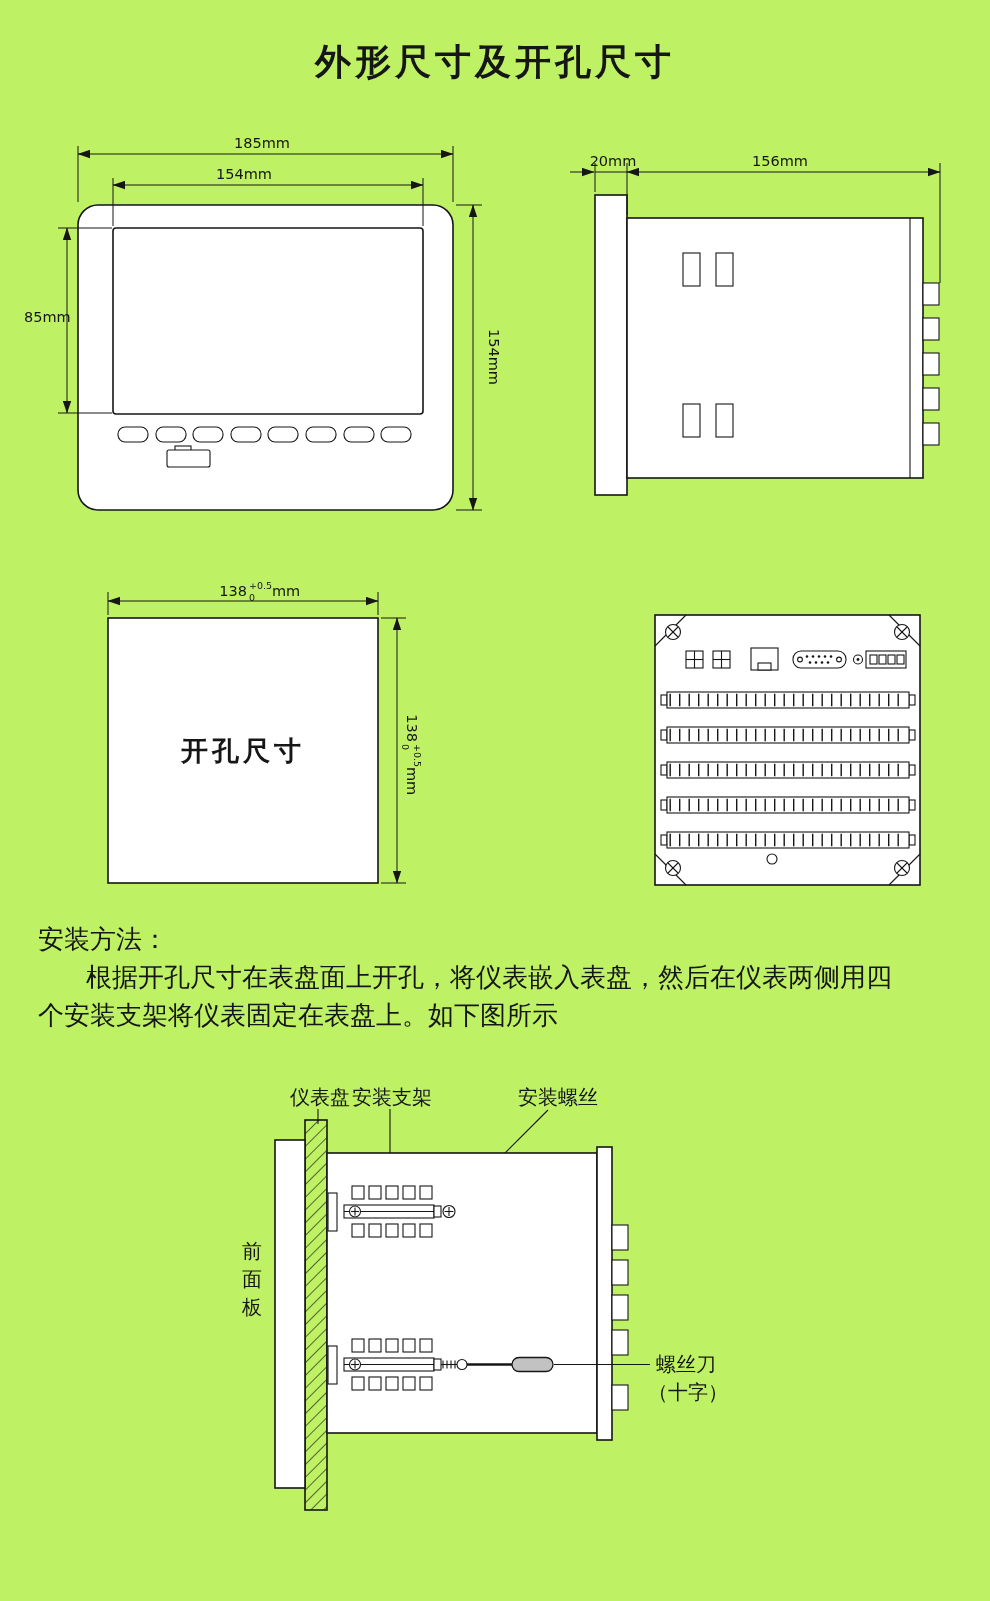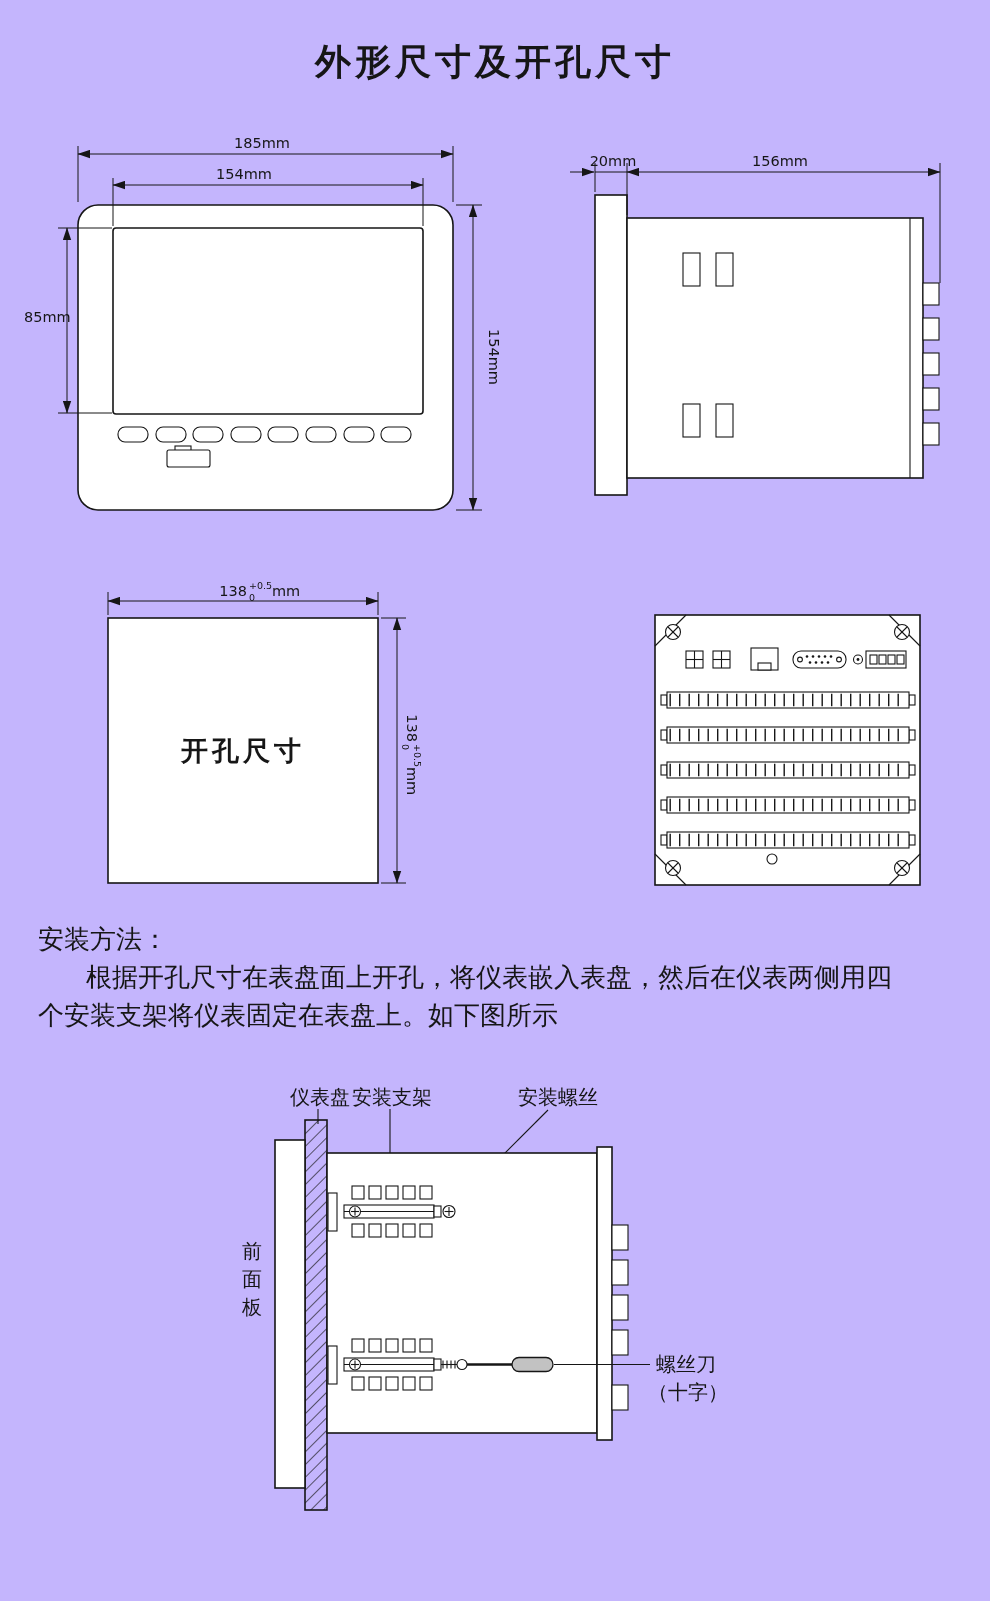--- a/index.html
+++ b/index.html
@@ -1,16 +1,16 @@
 <!DOCTYPE html>
 <html><head>
 <meta charset="utf-8">
 <style>
   html,body { margin:0; padding:0; background:#ffffff; }
-  .page { position:relative; width:990px; height:1601px; background:#c4b5fd; overflow:hidden; }
+  .page { position:relative; width:990px; height:1601px; background:#bef264; overflow:hidden; }
   svg { display:block; }
   text { fill:#161616; }
   .sw  { stroke:#161616; stroke-width:1.6; fill:#ffffff; }
   .t   { stroke:#161616; stroke-width:1.1; fill:none; }
   .tw  { stroke:#161616; stroke-width:1.1; fill:#ffffff; }
   .dimln { stroke:#161616; stroke-width:1; fill:none; }
   .div { stroke:#161616; stroke-width:12.5; stroke-dasharray:1.4 8.1; fill:none; }
   .blk { fill:#161616; stroke:none; }
   .dim  { font:14.5px "DejaVu Sans", sans-serif; }
   .dims { font:9.5px "DejaVu Sans", sans-serif; }

